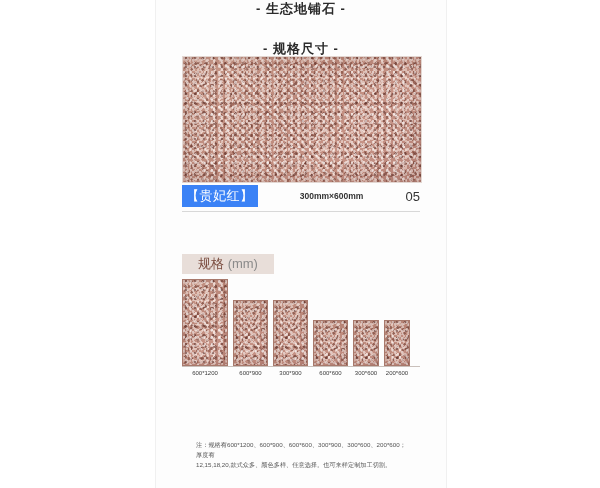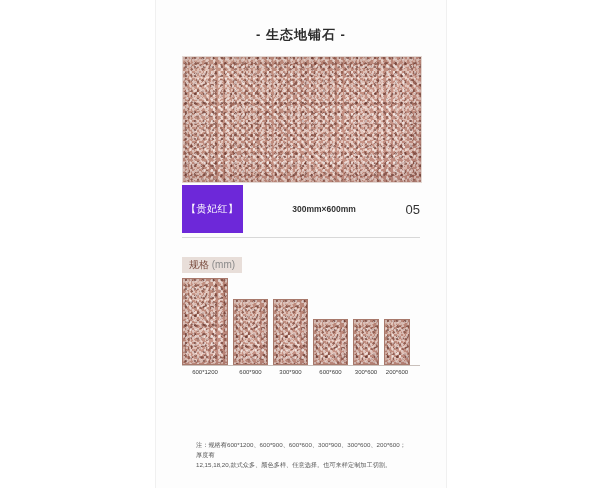--- a/index.html
+++ b/index.html
@@ -23,21 +23,21 @@
     border-right:1px solid #f0f0f0;
   }
   
   .section-title{
     text-align:center;
     font-size:13px;
     font-weight:bold;
     color:#2b2b2b;
     letter-spacing:1px;
   }
-  #title-main{margin-top:26px;}
+  #title-main{}
   #title-spec{margin-top:22px;}
 
   
   .photo-wrap{
     position:absolute;
     left:26px;top:56px;
     width:238px;height:125px;
     overflow:hidden;
     border:1px solid #e3d7d2;
   }
@@ -72,40 +72,40 @@
     width:238px;
     display:flex;
     align-items:center;
     justify-content:space-between;
     border-bottom:1px solid #d8d8d8;
     padding-bottom:4px;
     font-size:8px;
     color:#333;
   }
   .caption .name{
-    background:#6d28d9;
+    background:#3b82f6;
     color:#fff;
-    padding:17px 4px;
-    font-size:10px;
+    padding:2px 4px;
+    font-size:13px;
     letter-spacing:.5px;
   }
   .caption .size{font-size:8.5px;color:#333;font-weight:bold;}
   .caption .no{font-size:13px;color:#333;}
 
   
   .spec-area{
     position:absolute;
     left:26px;top:254px;
     width:238px;
   }
   .axis-label{
-    font-size:10px;color:#7a4c3f;
+    font-size:13px;color:#7a4c3f;
     background:#e8ded9;
     display:inline-block;
-    padding:1px 7px;
+    padding:1px 16px;
     margin-bottom:2px;
   }
   .axis-label .unit{color:#8a8a8a;}
   .bars{
     position:relative;
     height:90px;
     display:flex;
     align-items:flex-end;
     gap:5px;
     border-bottom:1px solid #c9c0bb;

